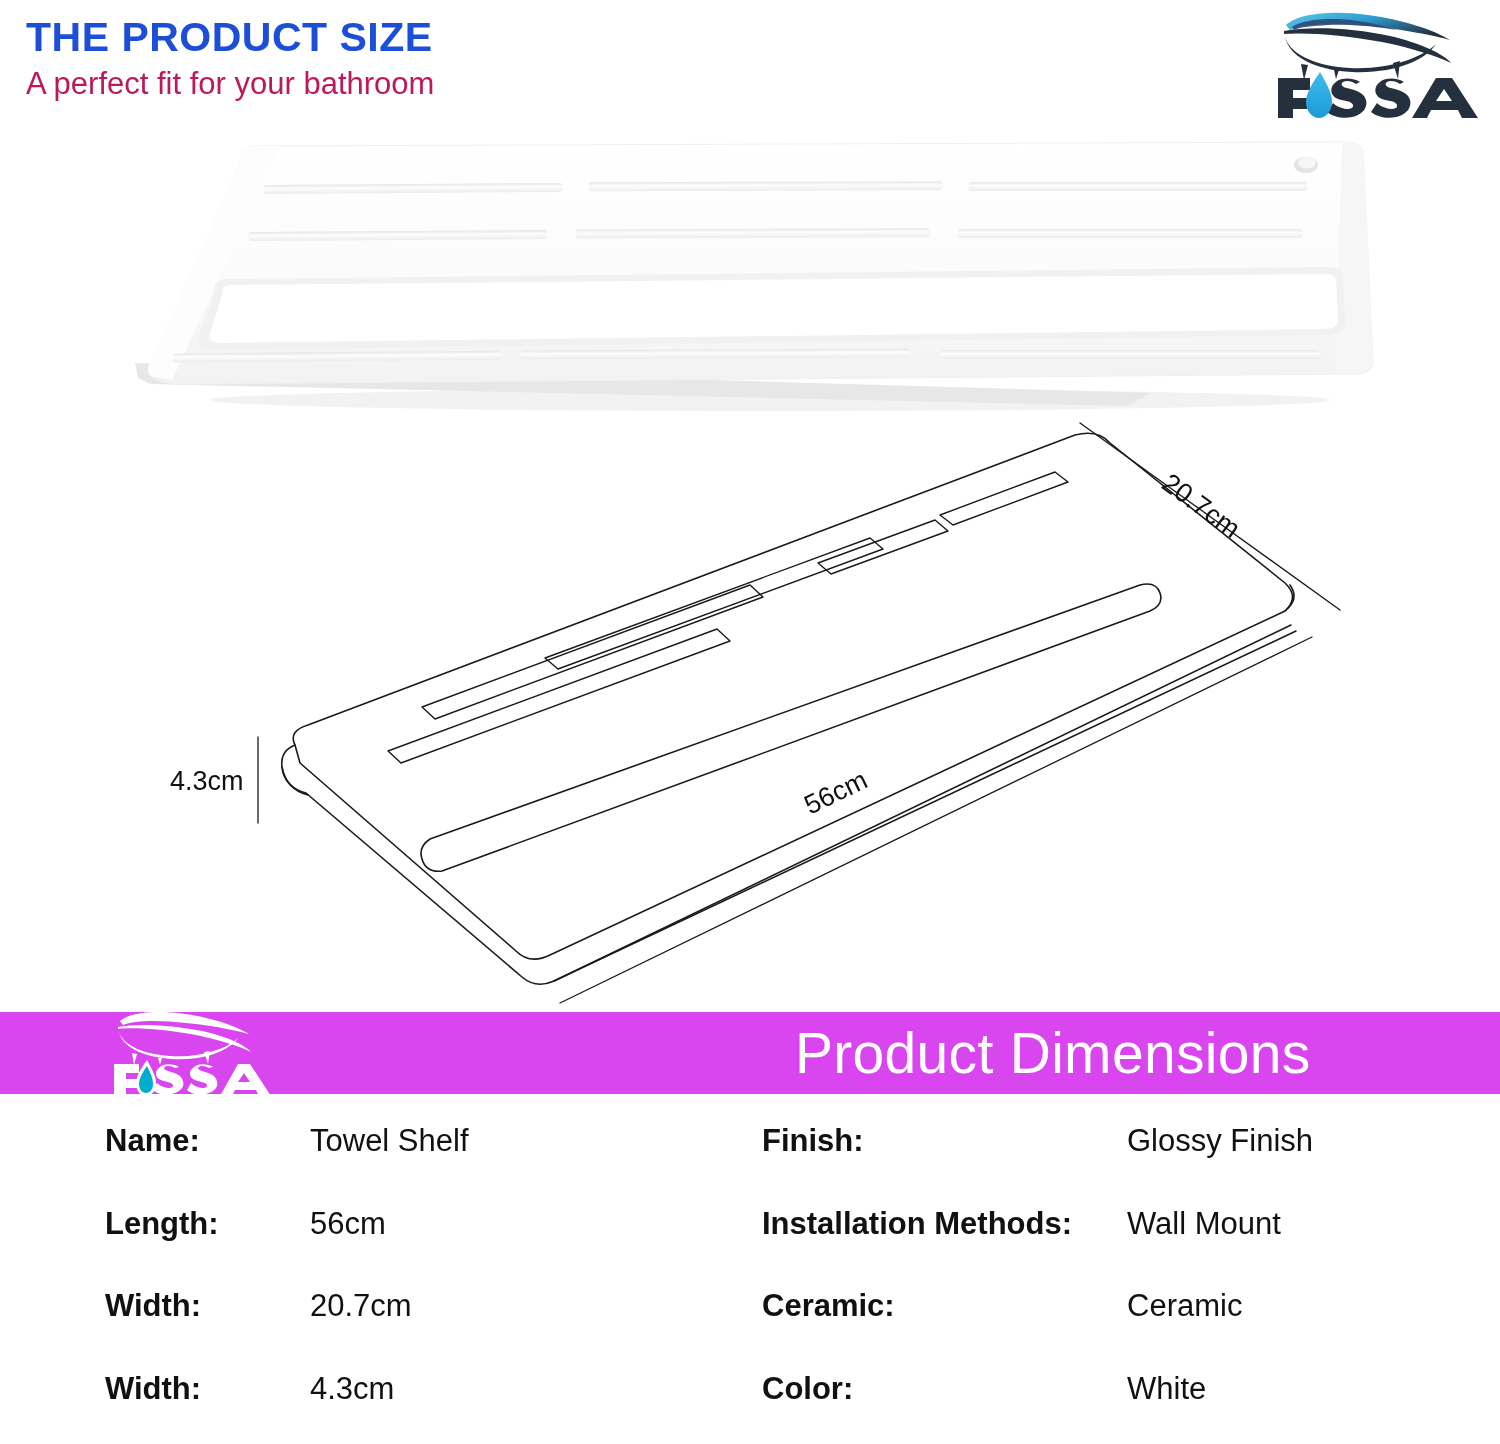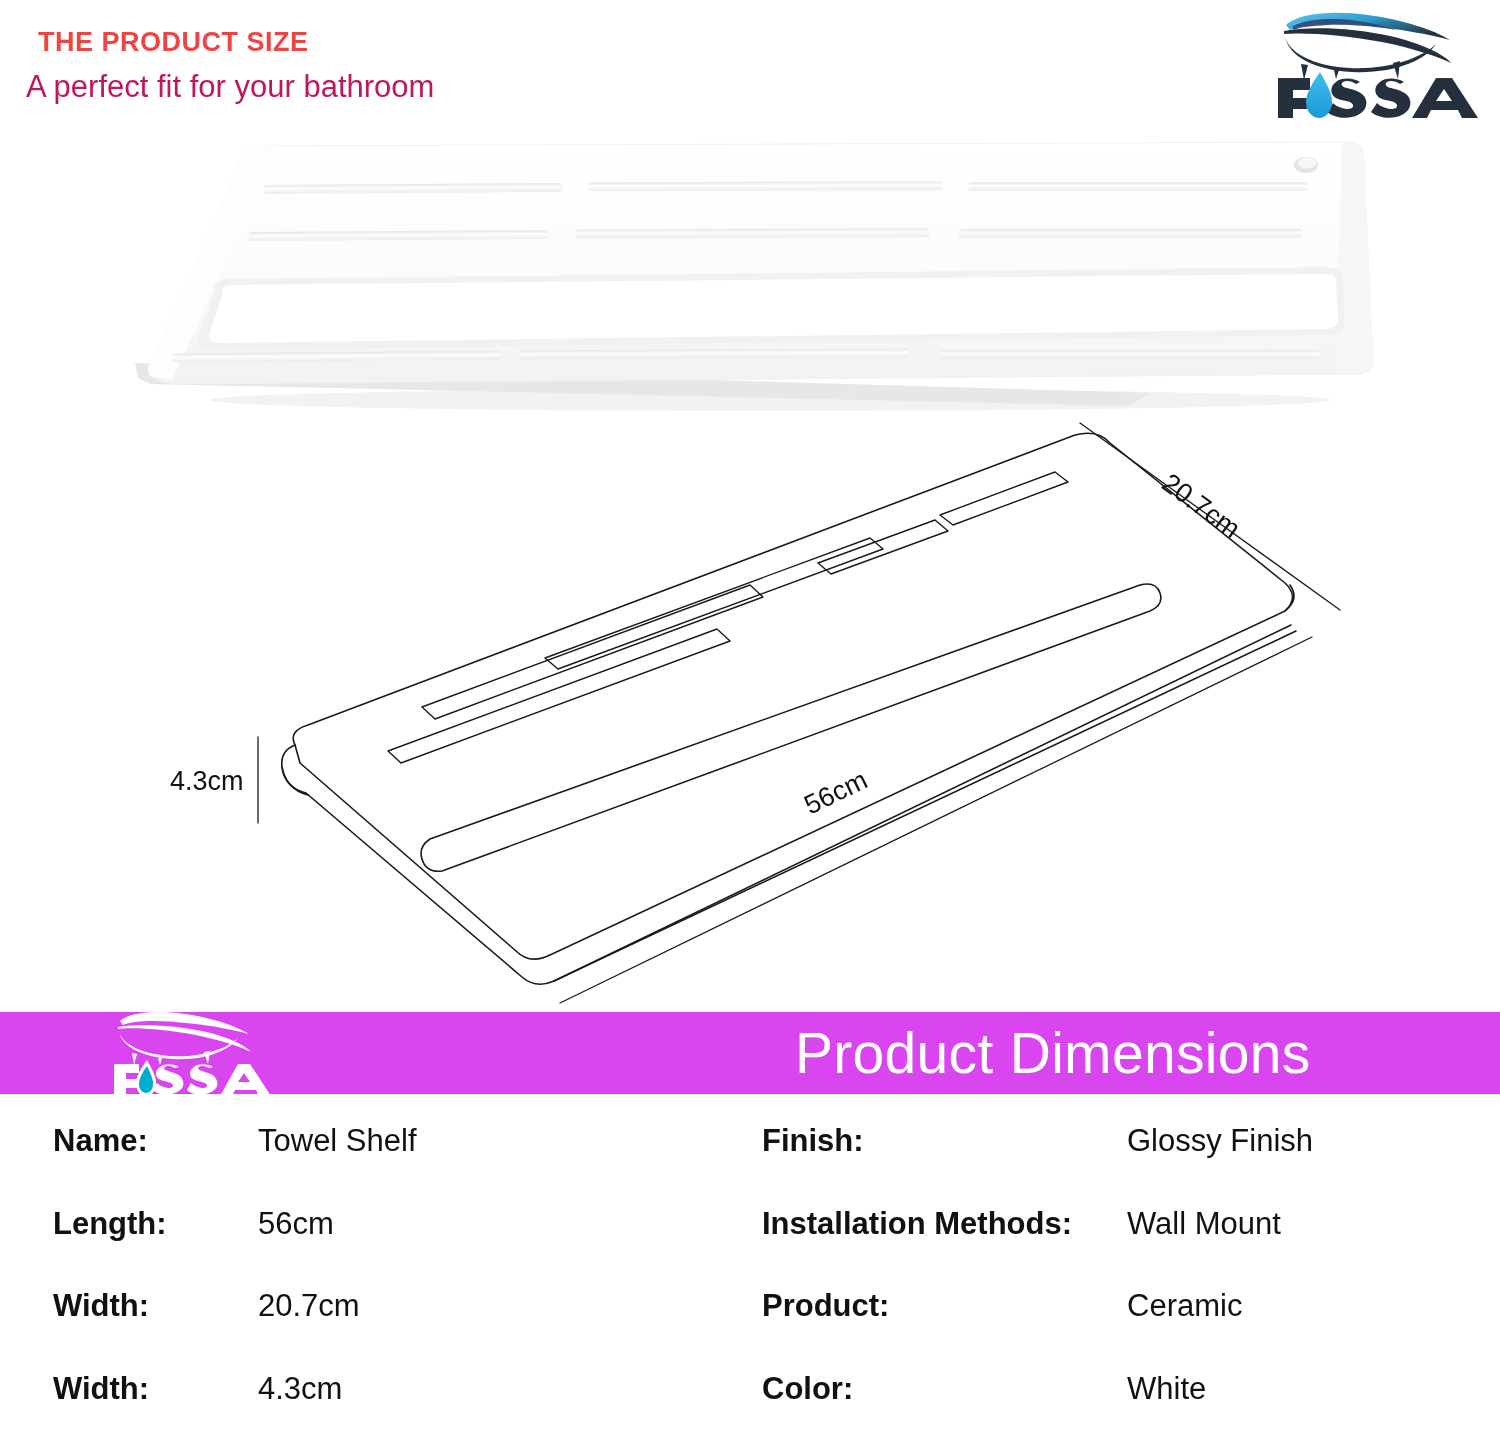--- a/index.html
+++ b/index.html
@@ -19,25 +19,25 @@
   
   #header-block {
     position: absolute;
     left: 26px;
     top: 16px;
     width: 700px;
   }
   #main-title {
     font-family: "Liberation Sans", sans-serif;
     font-weight: bold;
-    font-size: 27px;
+    font-size: 41px;
     letter-spacing: 0.5px;
-    color: #ef4444;
+    color: #1d4ed8;
     line-height: 1.05;
-    margin: 12px;
+    margin: 0;
     white-space: nowrap;
   }
   #sub-title {
     font-family: "Liberation Sans", sans-serif;
     font-weight: normal;
     font-size: 31px;
     color: #be185d;
     line-height: 1.2;
     margin: 6px 0 0 0;
     white-space: nowrap;
@@ -119,21 +119,21 @@
     height: 330px;
     display: grid;
     grid-template-columns: 1fr 1fr;
     grid-template-rows: repeat(4, 1fr);
     column-gap: 0;
   }
   .spec-cell {
     display: flex;
     align-items: center;
   }
-  .spec-cell.left-col { padding-left: 53px; }
+  .spec-cell.left-col { padding-left: 105px; }
   .spec-cell.right-col { padding-left: 12px; }
   .spec-key {
     font-family: "Liberation Sans", sans-serif;
     font-weight: bold;
     font-size: 31px;
     color: #111111;
     white-space: nowrap;
   }
   .spec-val {
     font-family: Liberation Sans, sans-serif;
@@ -339,21 +339,21 @@
   <div class="spec-cell right-col">
     <span class="spec-key">Installation Methods:</span>
     <span class="spec-val">Wall Mount</span>
   </div>
 
   <div class="spec-cell left-col">
     <span class="spec-key">Width:</span>
     <span class="spec-val">20.7cm</span>
   </div>
   <div class="spec-cell right-col">
-    <span class="spec-key">Product:</span>
+    <span class="spec-key">Ceramic:</span>
     <span class="spec-val">Ceramic</span>
   </div>
 
   <div class="spec-cell left-col">
     <span class="spec-key">Width:</span>
     <span class="spec-val">4.3cm</span>
   </div>
   <div class="spec-cell right-col">
     <span class="spec-key">Color:</span>
     <span class="spec-val">White</span>

